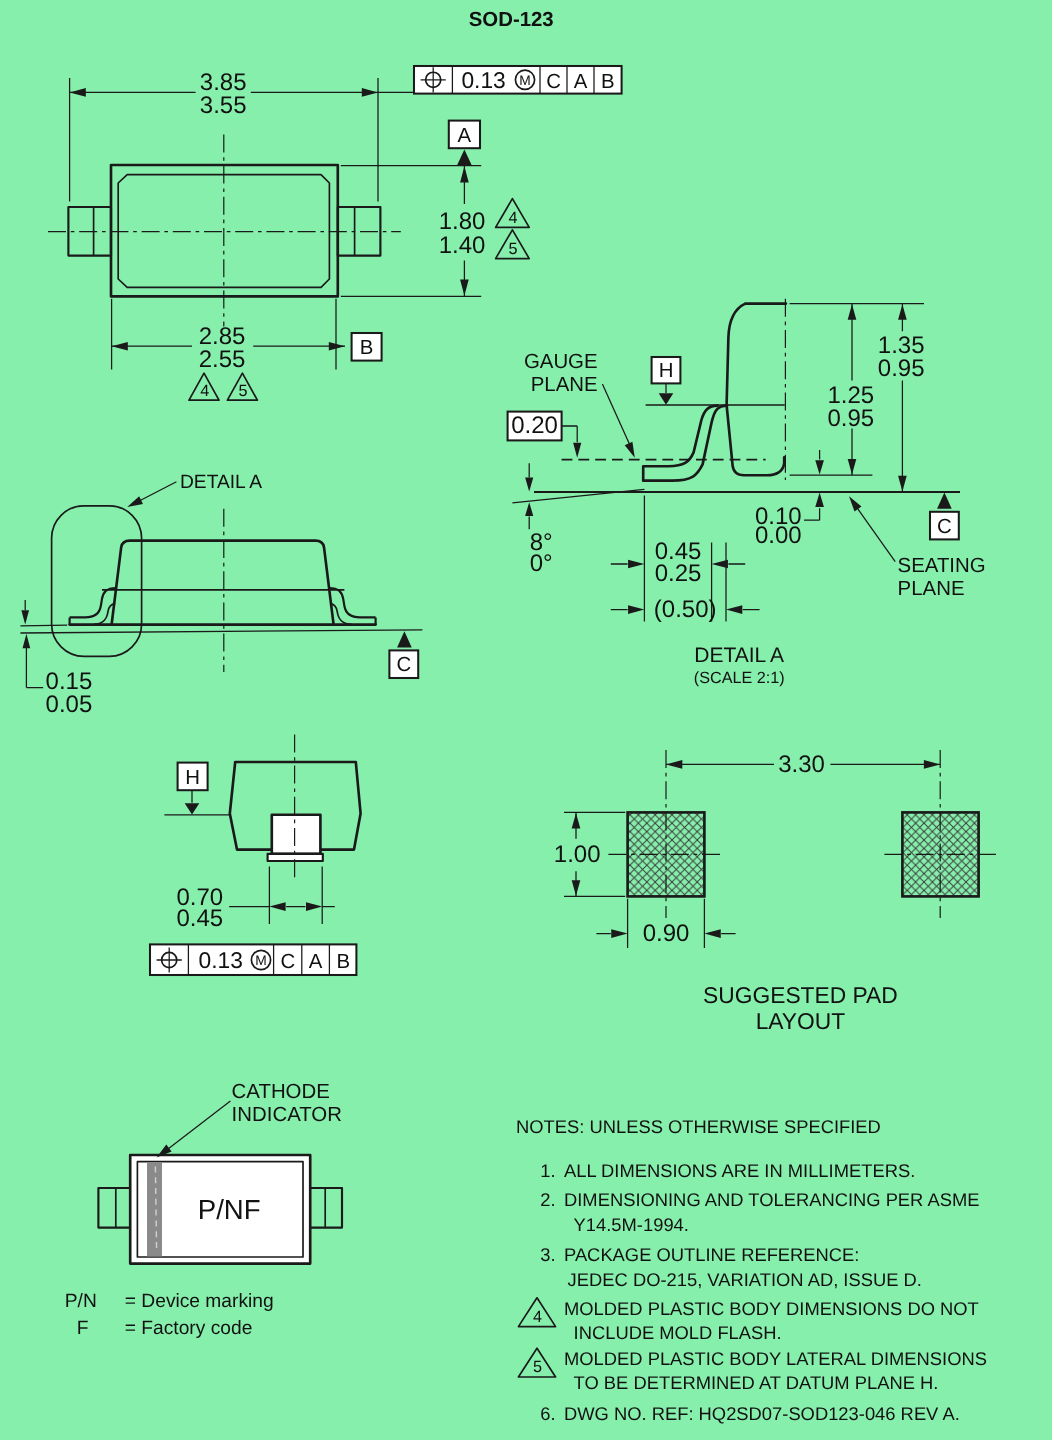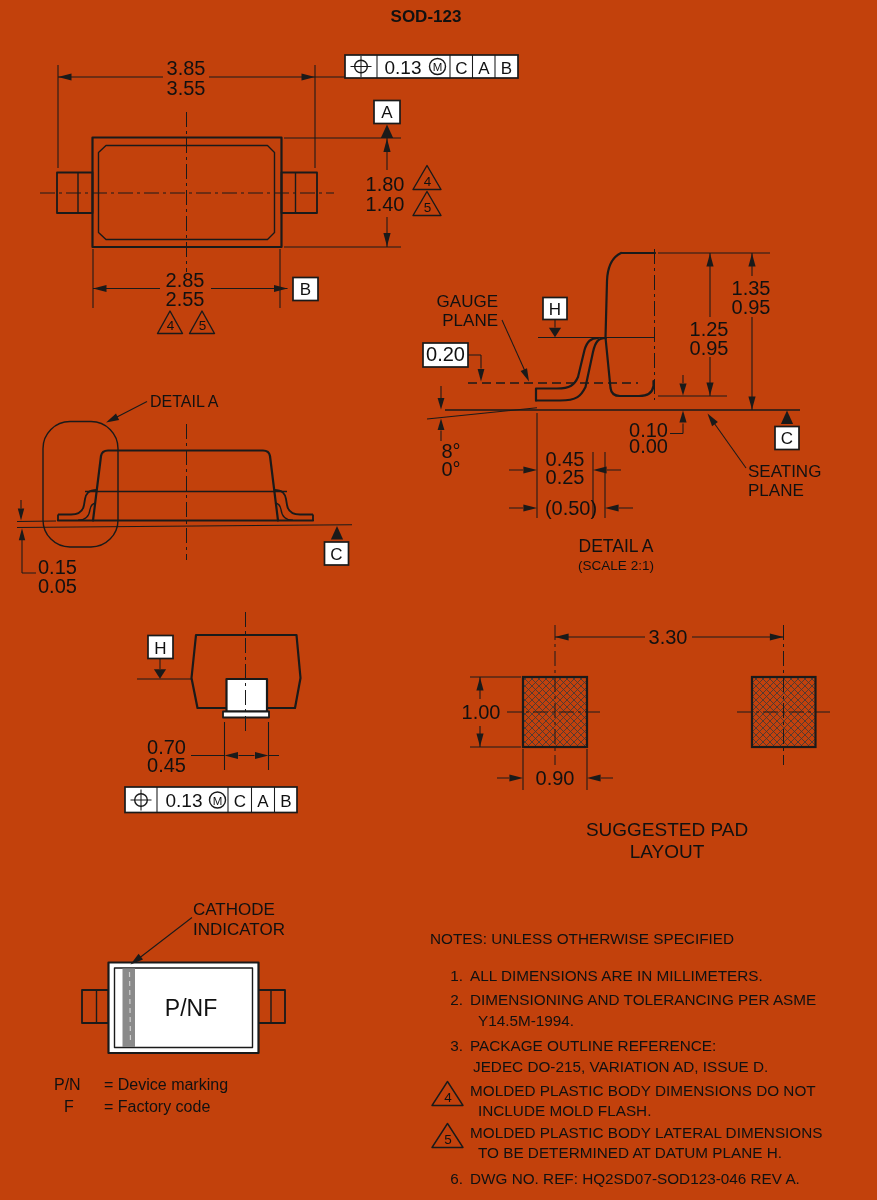--- a/index.html
+++ b/index.html
@@ -1,16 +1,16 @@
 <!DOCTYPE html>
 <html><head>
 <meta charset="utf-8">
 <style>
   html,body{margin:0;padding:0;background:#fff;}
-  .page{position:relative;width:877px;height:1200px;background:#c2410c;overflow:hidden;}
+  .page{position:relative;width:877px;height:1200px;background:#86efac;overflow:hidden;}
   svg{display:block;}
   svg text{font-family:"Liberation Sans","DejaVu Sans",sans-serif;fill:#111;}
   .s2{stroke:#1a1a1a;stroke-width:2.2;fill:none;stroke-linejoin:round;stroke-linecap:round;}
   .s18{stroke:#1a1a1a;stroke-width:1.8;fill:none;stroke-linejoin:round;}
   .s16{stroke:#1a1a1a;stroke-width:1.6;fill:none;}
   .s14{stroke:#1a1a1a;stroke-width:1.4;fill:none;stroke-linejoin:round;}
   .s1{stroke:#1a1a1a;stroke-width:1.05;fill:none;}
   .cl{stroke:#1a1a1a;stroke-width:1;fill:none;stroke-dasharray:15 4 3 4;}
   .dsh{stroke:#1a1a1a;stroke-width:1.3;fill:none;stroke-dasharray:9 5;}
   .ar{fill:#1a1a1a;stroke:none;}

